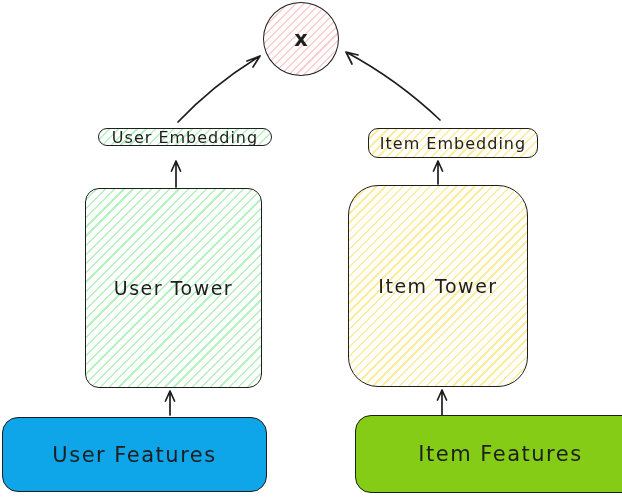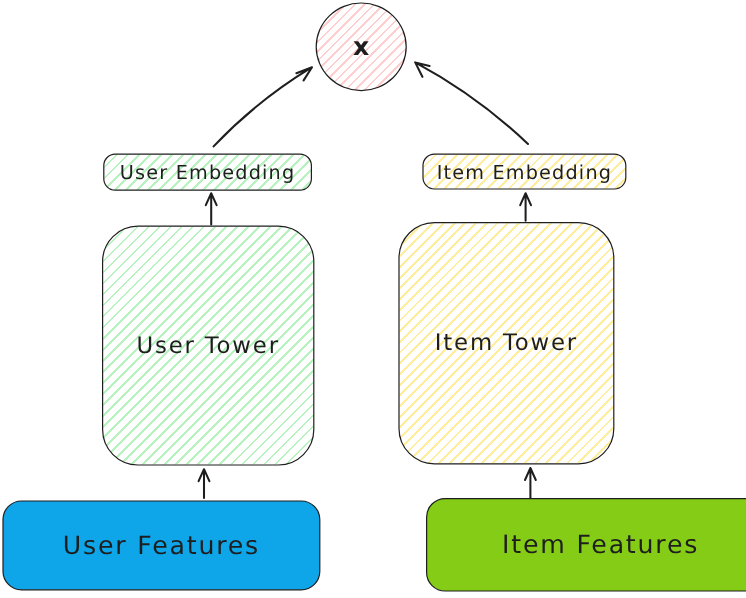--- a/index.html
+++ b/index.html
@@ -41,54 +41,55 @@
       transparent 1.6px,
       transparent 6.5px);
   }
   .hatch-yellow {
     background-image: repeating-linear-gradient(
       135deg,
       rgba(255, 236, 153, 0.95) 0px,
       rgba(255, 236, 153, 0.95) 1.7px,
       transparent 1.7px,
       transparent 6.3px);
+    margin-left: 16px;
   }
   .hatch-pink {
     background-image: repeating-linear-gradient(
       135deg,
       rgba(255, 201, 201, 0.9) 0px,
       rgba(255, 201, 201, 0.9) 1.5px,
       transparent 1.5px,
       transparent 5.6px);
   }
   .node-multiply {
     left: 263px; top: 2px;
     width: 76px; height: 74px;
     border-radius: 50%;
     font-size: 21px;
     font-weight: bold;
   }
   .node-user-embedding {
-    left: 86px; top: 128px;
-    width: 174px; height: 31px;
+    left: 98px; top: 128px;
+    width: 174px; height: 18px;
     border-radius: 10px;
     font-size: 16px;
     letter-spacing: 1px;
   }
   .node-item-embedding {
     left: 352px; top: 128px;
     width: 170px; height: 30px;
     border-radius: 10px;
     font-size: 16px;
     letter-spacing: 1px;
   }
   .node-user-tower {
     left: 85px; top: 188px;
     width: 177px; height: 200px;
-    border-radius: 30px;
+    border-radius: 14px;
     font-size: 19px;
     letter-spacing: 1.5px;
   }
   .node-item-tower {
     left: 332px; top: 185px;
     width: 180px; height: 202px;
     border-radius: 30px;
     font-size: 19px;
     letter-spacing: 1.5px;
   }

